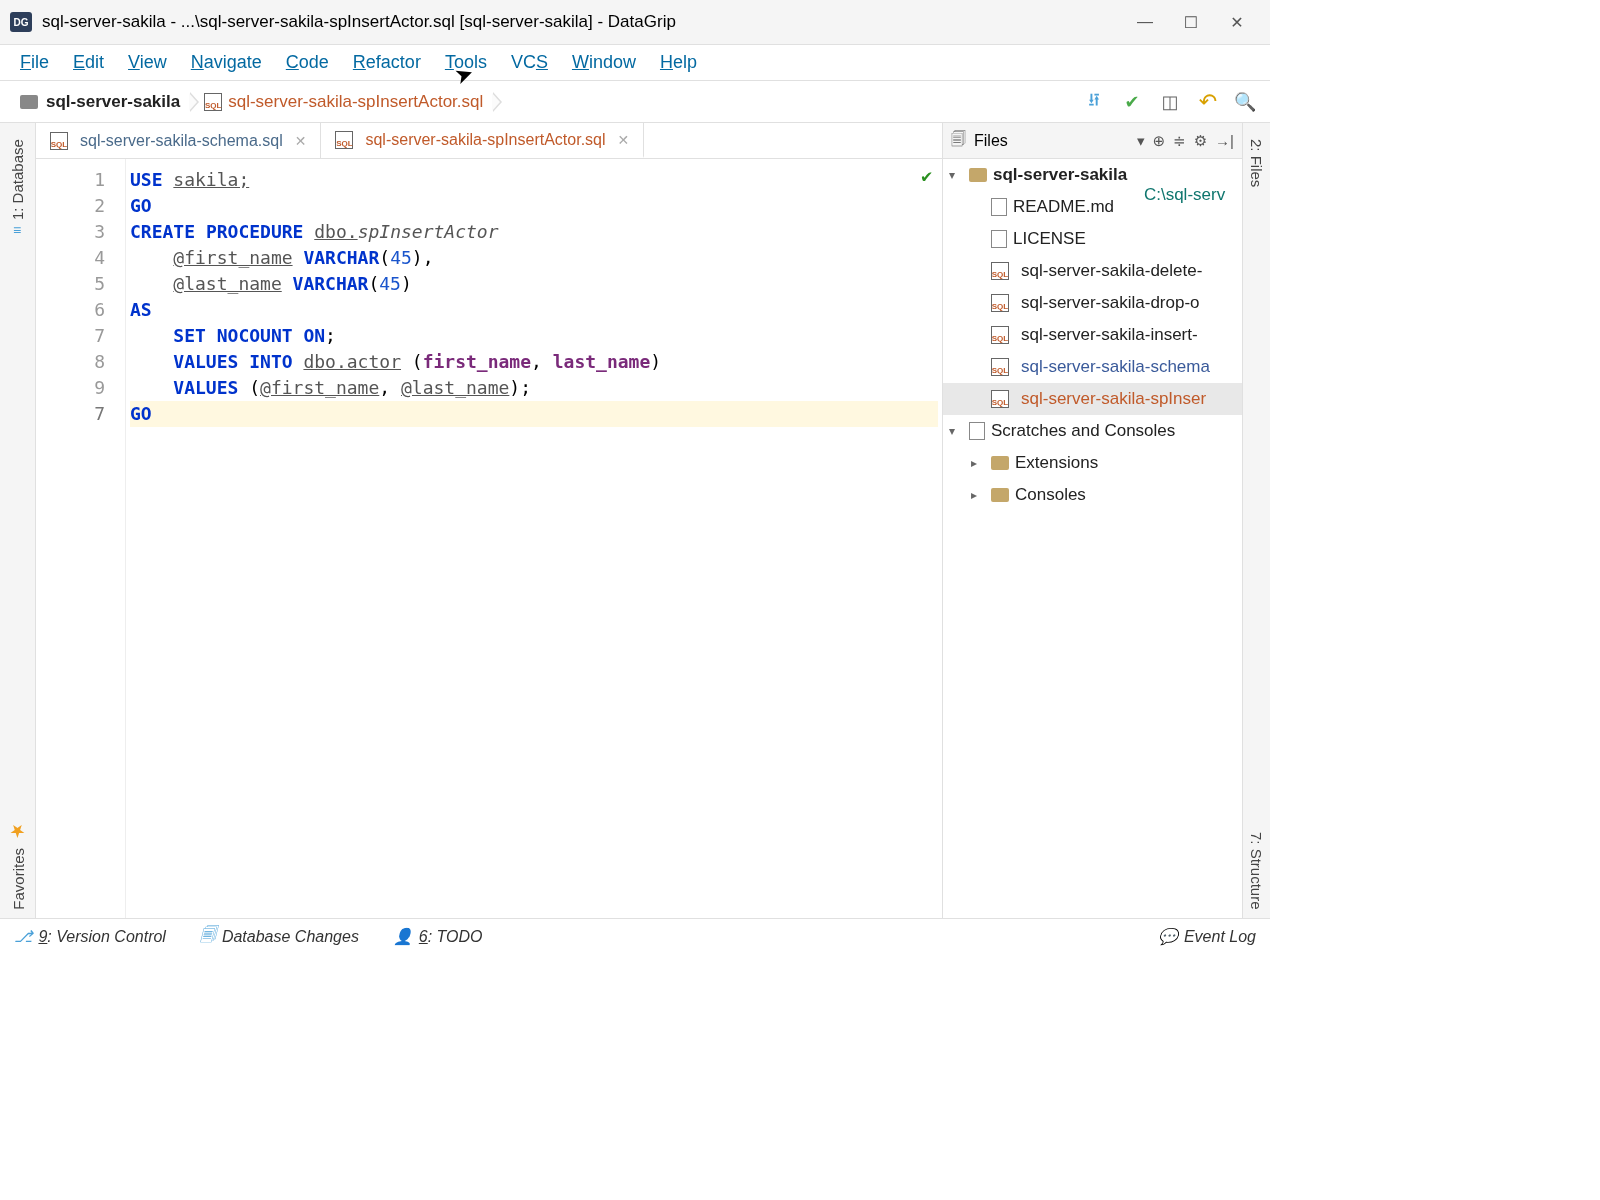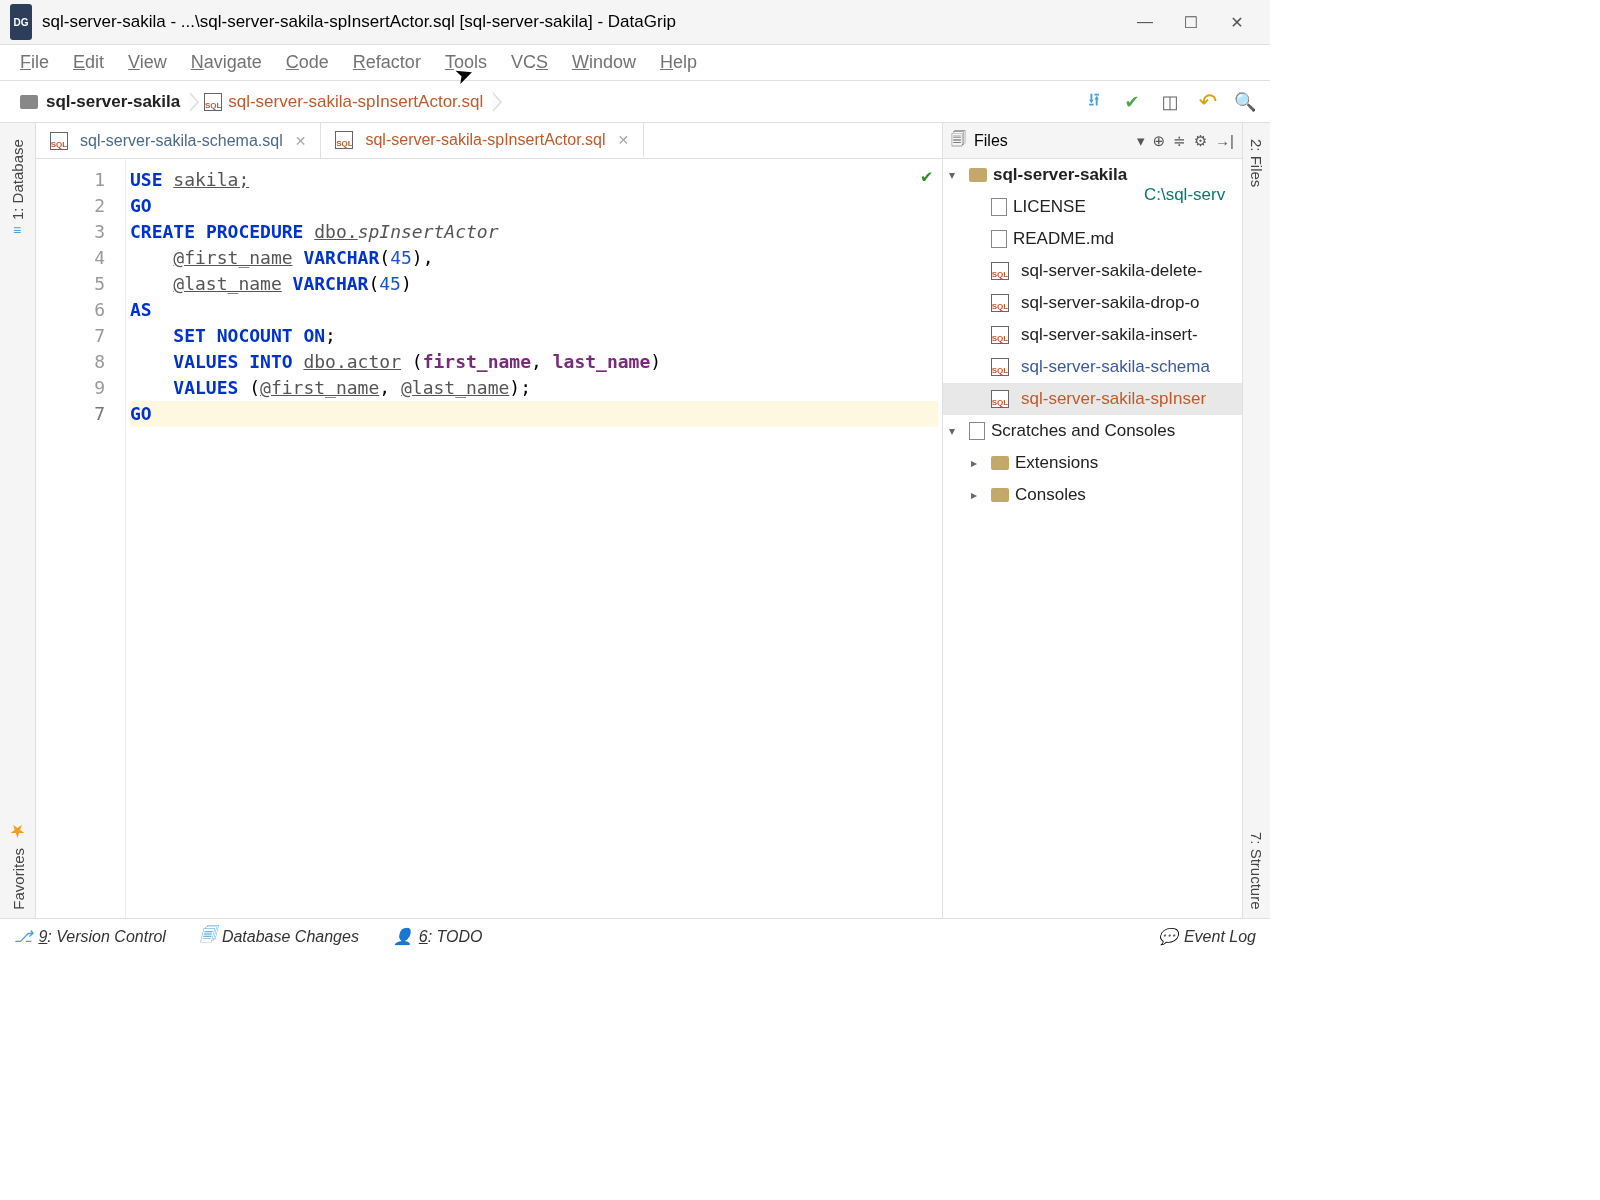--- a/index.html
+++ b/index.html
@@ -1,26 +1,26 @@
 <!DOCTYPE html>
 <html><head>
 <meta charset="utf-8">
 <style>
 * { margin: 0; padding: 0; box-sizing: border-box; }
 body { font-family: "Segoe UI", Arial, sans-serif; font-size: 14px; background: #fff; width: 1270px; height: 954px; overflow: hidden; position: relative; }
 
 
 .titlebar { height: 45px; background: #f5f5f5; display: flex; align-items: center; padding: 0 10px; border-bottom: 1px solid #e0e0e0; }
-.titlebar .app-icon { width: 22px; height: 36px; background: #2d3e5a; border-radius: 3px; margin-right: 10px; display:flex;align-items:center;justify-content:center;color:#fff;font-size:10px;font-weight:bold;}
+.titlebar .app-icon { width: 22px; height: 20px; background: #2d3e5a; border-radius: 3px; margin-right: 10px; display:flex;align-items:center;justify-content:center;color:#fff;font-size:10px;font-weight:bold;}
 .titlebar .title { color: #000000; font-size: 17px; flex: 1; }
 .titlebar .win-btn { width: 46px; height: 45px; display: flex; align-items: center; justify-content: center; color: #555; font-size: 16px; }
 
 
 .menubar { height: 36px; display: flex; align-items: center; padding: 0 10px; border-bottom: 1px solid #e0e0e0; gap: 4px; }
-.menubar .menu-item { padding: 4px 10px; font-size: 18px; color: #737373; }
+.menubar .menu-item { padding: 4px 10px; font-size: 18px; color: #0369a1; }
 .menubar .menu-item u { text-decoration: underline; }
 
 
 .toolrow { height: 42px; display: flex; align-items: center; border-bottom: 1px solid #e0e0e0; padding: 0 8px; }
 .crumb { display: flex; align-items: center; height: 100%; padding: 0 12px; font-size: 17px; position: relative; }
 .crumb .chev { position:absolute; right:-7px; top:50%; transform:translateY(-50%); width:0;height:0;border-top:10px solid transparent;border-bottom:10px solid transparent;border-left:9px solid #ddd;}
 .crumb .chev2 { position:absolute; right:-5px; top:50%; transform:translateY(-50%); width:0;height:0;border-top:9px solid transparent;border-bottom:9px solid transparent;border-left:8px solid #fbfbfb;}
 .crumb.folder { color: #222; font-weight: bold; }
 .crumb.file { color: #c05a2a; }
 .folder-icon { width:18px;height:14px;background:#888;border-radius:2px;margin-right:8px;display:inline-block;}
@@ -194,26 +194,26 @@
       <span class="ic">⊕</span>
       <span class="ic">≑</span>
       <span class="ic">⚙</span>
       <span class="ic">→|</span>
     </div>
     <div class="tree">
       <div class="tree-row"><span class="exp">▾</span><span class="fld"></span><span class="lbl" style="font-weight:bold;">sql-server-sakila</span>&nbsp;<span class="lbl dim">C:\sql-serv</span></div>
       <div class="tree-row d1">
           <span class="exp"></span>
           <span class="fic"></span>
+          <span class="lbl">README.md</span>
+        </div>
+      <div class="tree-row d1">
+          <span class="exp"></span>
+          <span class="fic"></span>
           <span class="lbl">LICENSE</span>
-        </div>
-      <div class="tree-row d1">
-          <span class="exp"></span>
-          <span class="fic"></span>
-          <span class="lbl">README.md</span>
         </div>
       <div class="tree-row d1">
           <span class="exp"></span>
           <span class="sql-icon">SQL</span>
           <span class="lbl">sql-server-sakila-delete-</span>
         </div>
       <div class="tree-row d1">
           <span class="exp"></span>
           <span class="sql-icon">SQL</span>
           <span class="lbl">sql-server-sakila-drop-o</span>

